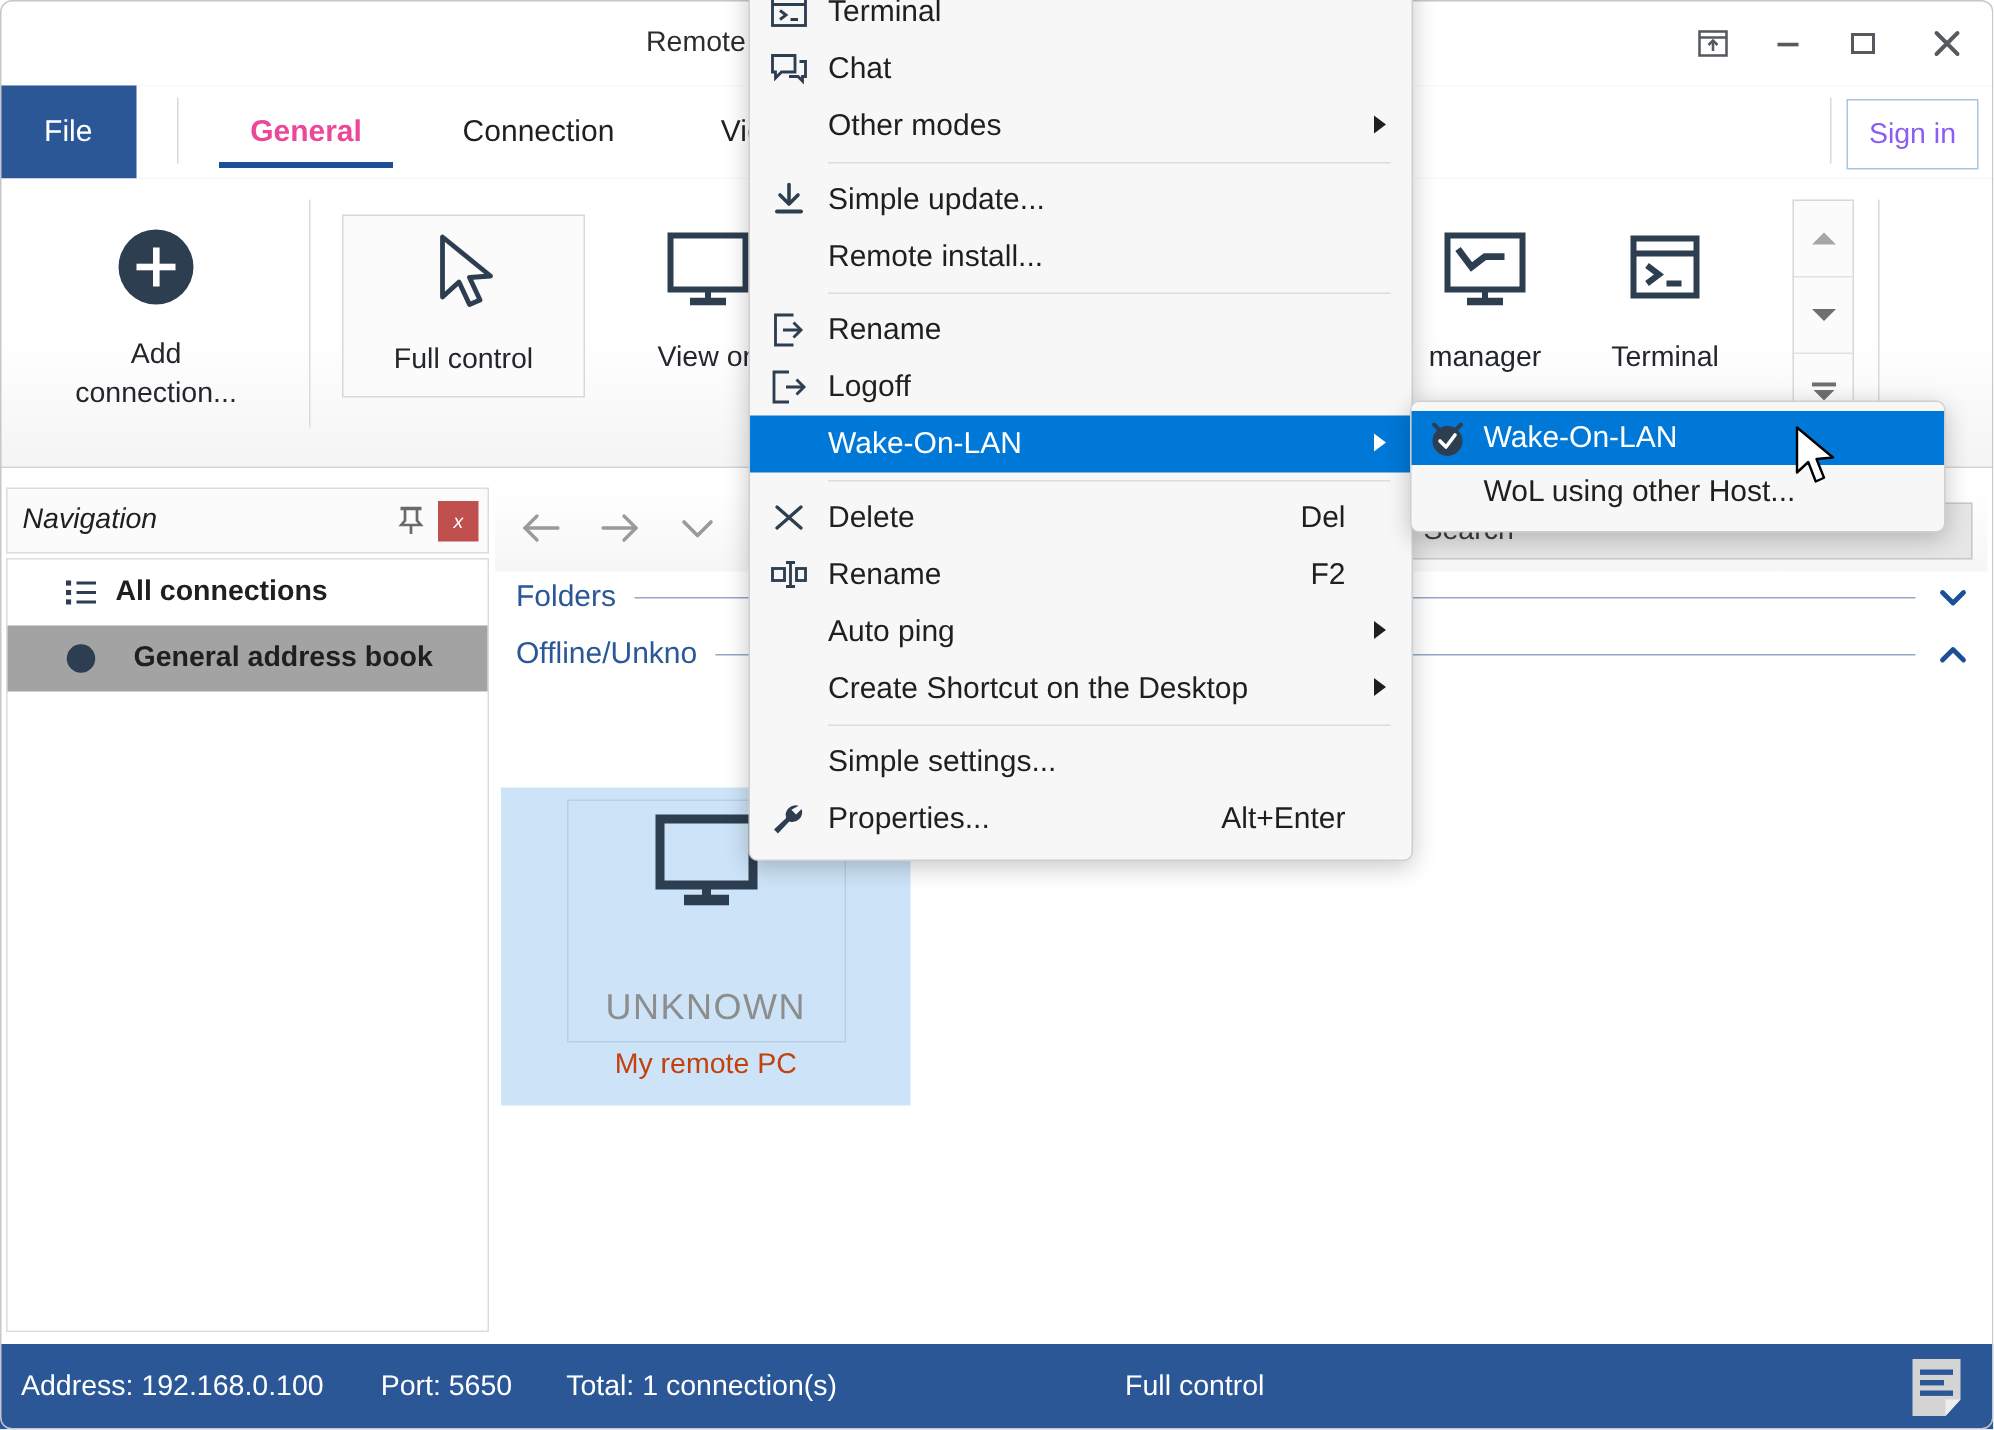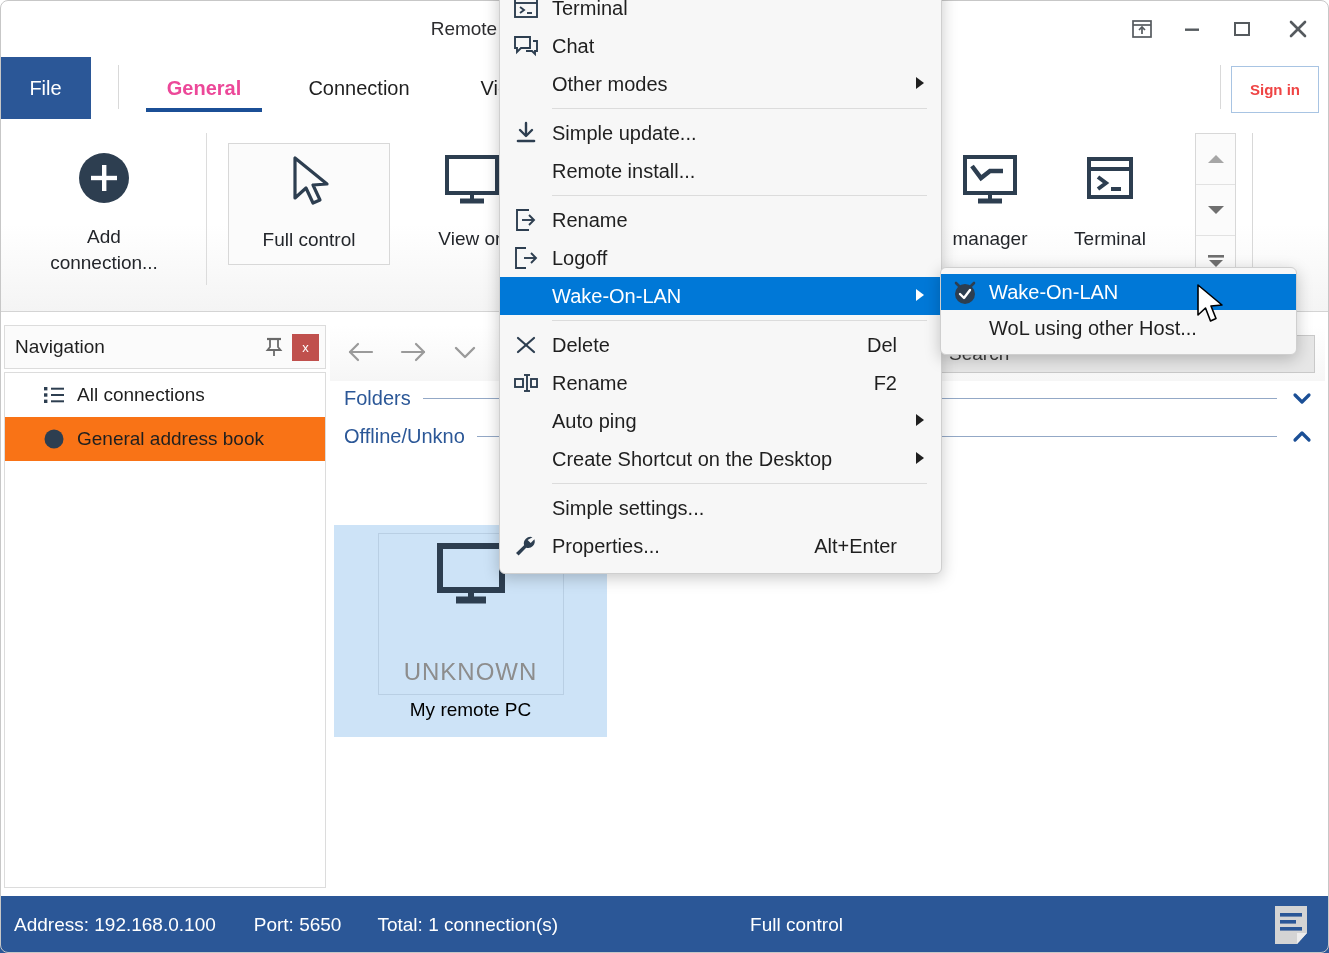--- a/index.html
+++ b/index.html
@@ -78,23 +78,23 @@
   .tab-sep {
     position: absolute;
     top: 8px; height: 44px; width: 1px; background: #d9d9d9;
   }
   .signin-btn {
     position: absolute;
     right: 10px; top: 9px;
     width: 86px; height: 45px;
     border: 1px solid #a8c4e3;
     background: #ffffff;
-    color: #ef4444;
-    font-size: 15px;
-    display: flex; align-items: center; justify-content: center; font-weight: bold;
+    color: #8b5cf6;
+    font-size: 19px;
+    display: flex; align-items: center; justify-content: center;
   }
 
   
   .ribbon {
     position: absolute;
     left: 0; top: 119px; width: 1329px; height: 192px;
     background: linear-gradient(to bottom,#ffffff 0%,#ffffff 55%,#f4f4f4 100%);
     border-bottom: 1px solid #d4d4d4;
   }
   .rb-divider {
@@ -136,43 +136,43 @@
   }
 
   
   .nav-panel {
     position: absolute;
     left: 4px; top: 325px; width: 322px; height: 564px;
   }
   .nav-header {
     position: absolute; left:0; top:0; width: 322px; height: 44px;
     background: #fbfbfb; border: 1px solid #dcdcdc; box-sizing: border-box;
-    display:flex; align-items:center;
+    display:flex; align-items:center;font-style:italic;
   }
   .nav-title { font-size: 19px; color:#1f1f1f; margin-left: 10px; flex:1; }
   .nav-pin {
     width: 28px; height: 28px; display:flex; align-items:center; justify-content:center;
     margin-right: 4px; color:#6a6a6a;
   }
   .nav-close {
     width: 27px; height: 27px; background:#c0504d; color:#fff;
     font-size: 13px; display:flex; align-items:center; justify-content:center;
     margin-right: 6px;
   }
   .nav-list {
     position:absolute; left:0; top:47px; width:322px; height: 516px;
     background:#ffffff; border:1px solid #dcdcdc; box-sizing:border-box;
   }
   .nav-item {
     height: 44px; display:flex; align-items:center; padding-left: 38px;
     font-size: 19px; color:#1f1f1f;
   }
-  .nav-item.selected { background:#f97316; }
+  .nav-item.selected { background:#a3a3a3;gap:12px; }
   .nav-item .ni-ic { width: 28px; display:flex; align-items:center; justify-content:flex-start; }
-  .nav-item .ni-lbl { margin-left: 6px; }
+  .nav-item .ni-lbl { margin-left: 6px; font-weight: bold; }
 
   
   .content {
     position: absolute;
     left: 330px; top: 325px; width: 995px; height: 564px;
     background: #ffffff;
   }
   .crumbbar {
     position:absolute; left:0; top:0; width:995px; height: 56px;
     background: linear-gradient(to bottom,#ffffff,#f6f6f6);
@@ -212,21 +212,21 @@
     margin-top: 8px;
     width: 186px; height: 162px;
     border: 1px solid #b9cfe4;
     box-sizing:border-box;
     display:flex; flex-direction:column; align-items:center; justify-content:space-between;
     padding-top: 6px; padding-bottom: 8px;
   }
   .tile .unknown-label {
     font-size: 24px; color:#8d8d8d; letter-spacing: 1px; font-weight: 500;
   }
-  .tile .tile-name { font-size: 19px; color:#000000; margin-top: 4px; }
+  .tile .tile-name { font-size: 19px; color:#c2410c; margin-top: 4px; }
 
   
   .statusbar {
     position:absolute; left:0; bottom:0; width:1329px; height: 57px;
     background:#2b5797; color:#ffffff;
     display:flex; align-items:center;
   }
   .sb-item { font-size: 19px; white-space:nowrap; }
   .sb-note {
     position:absolute; right: 18px; top: 50%; transform: translateY(-50%);

